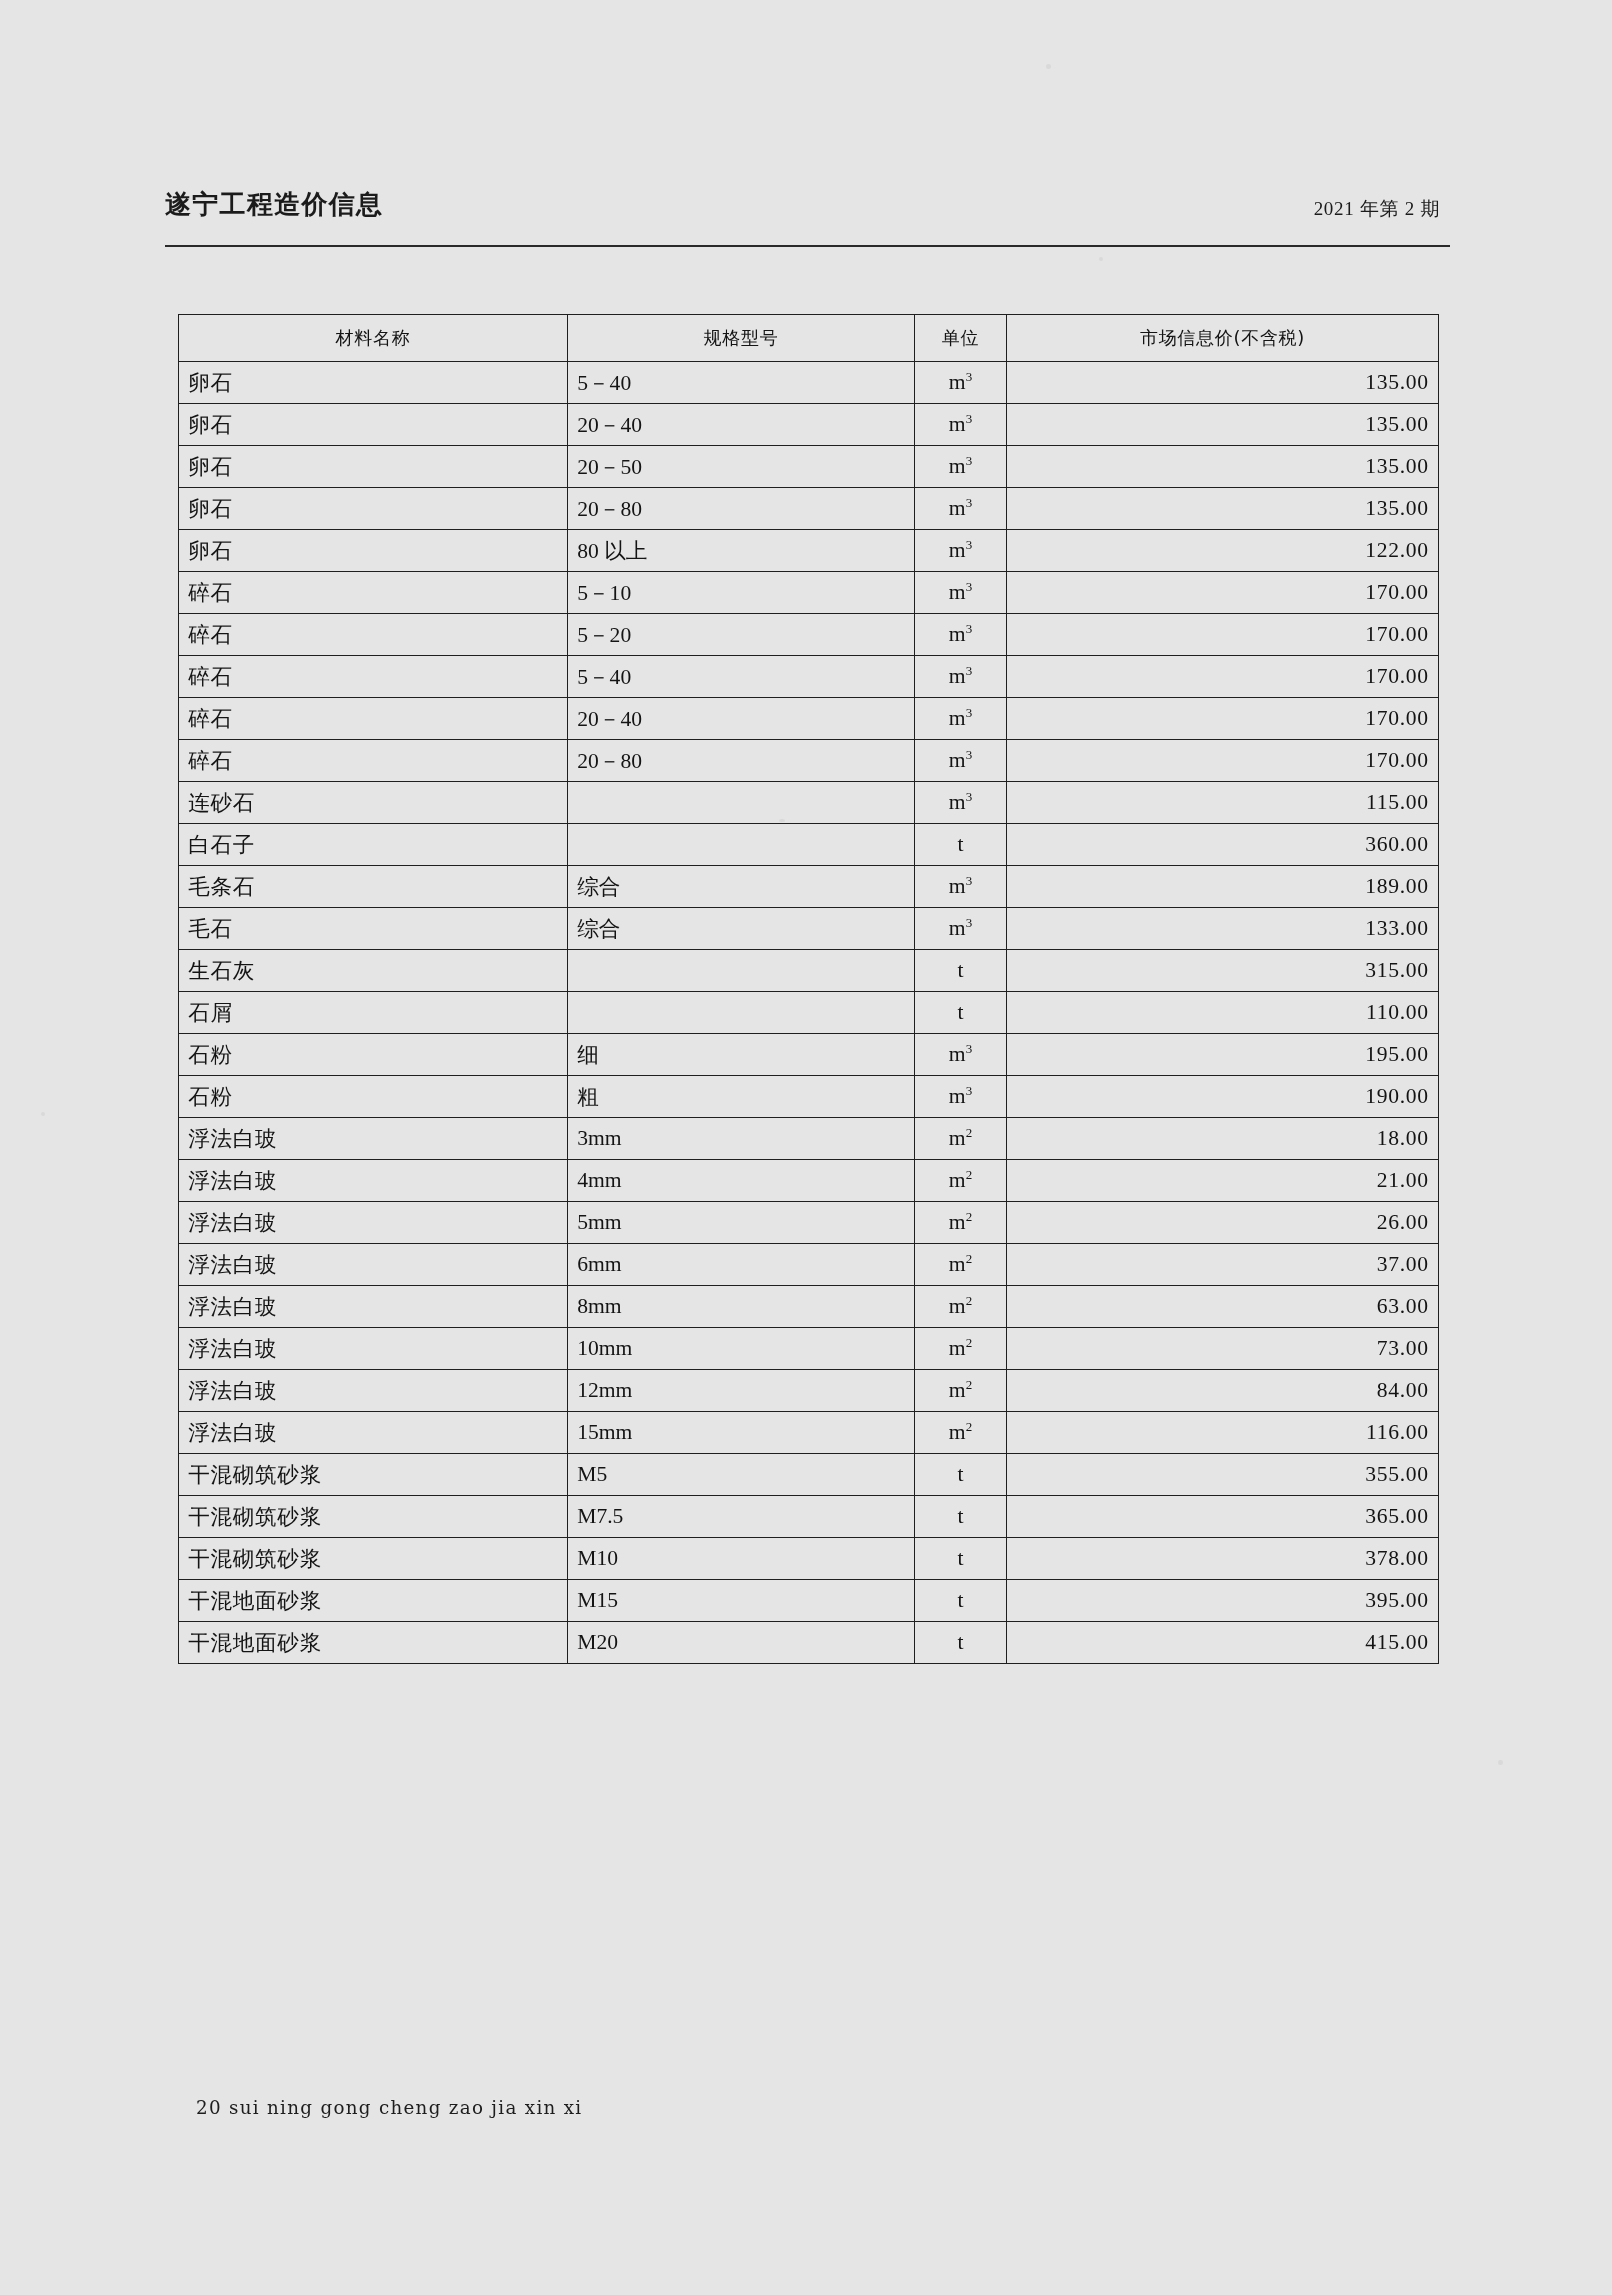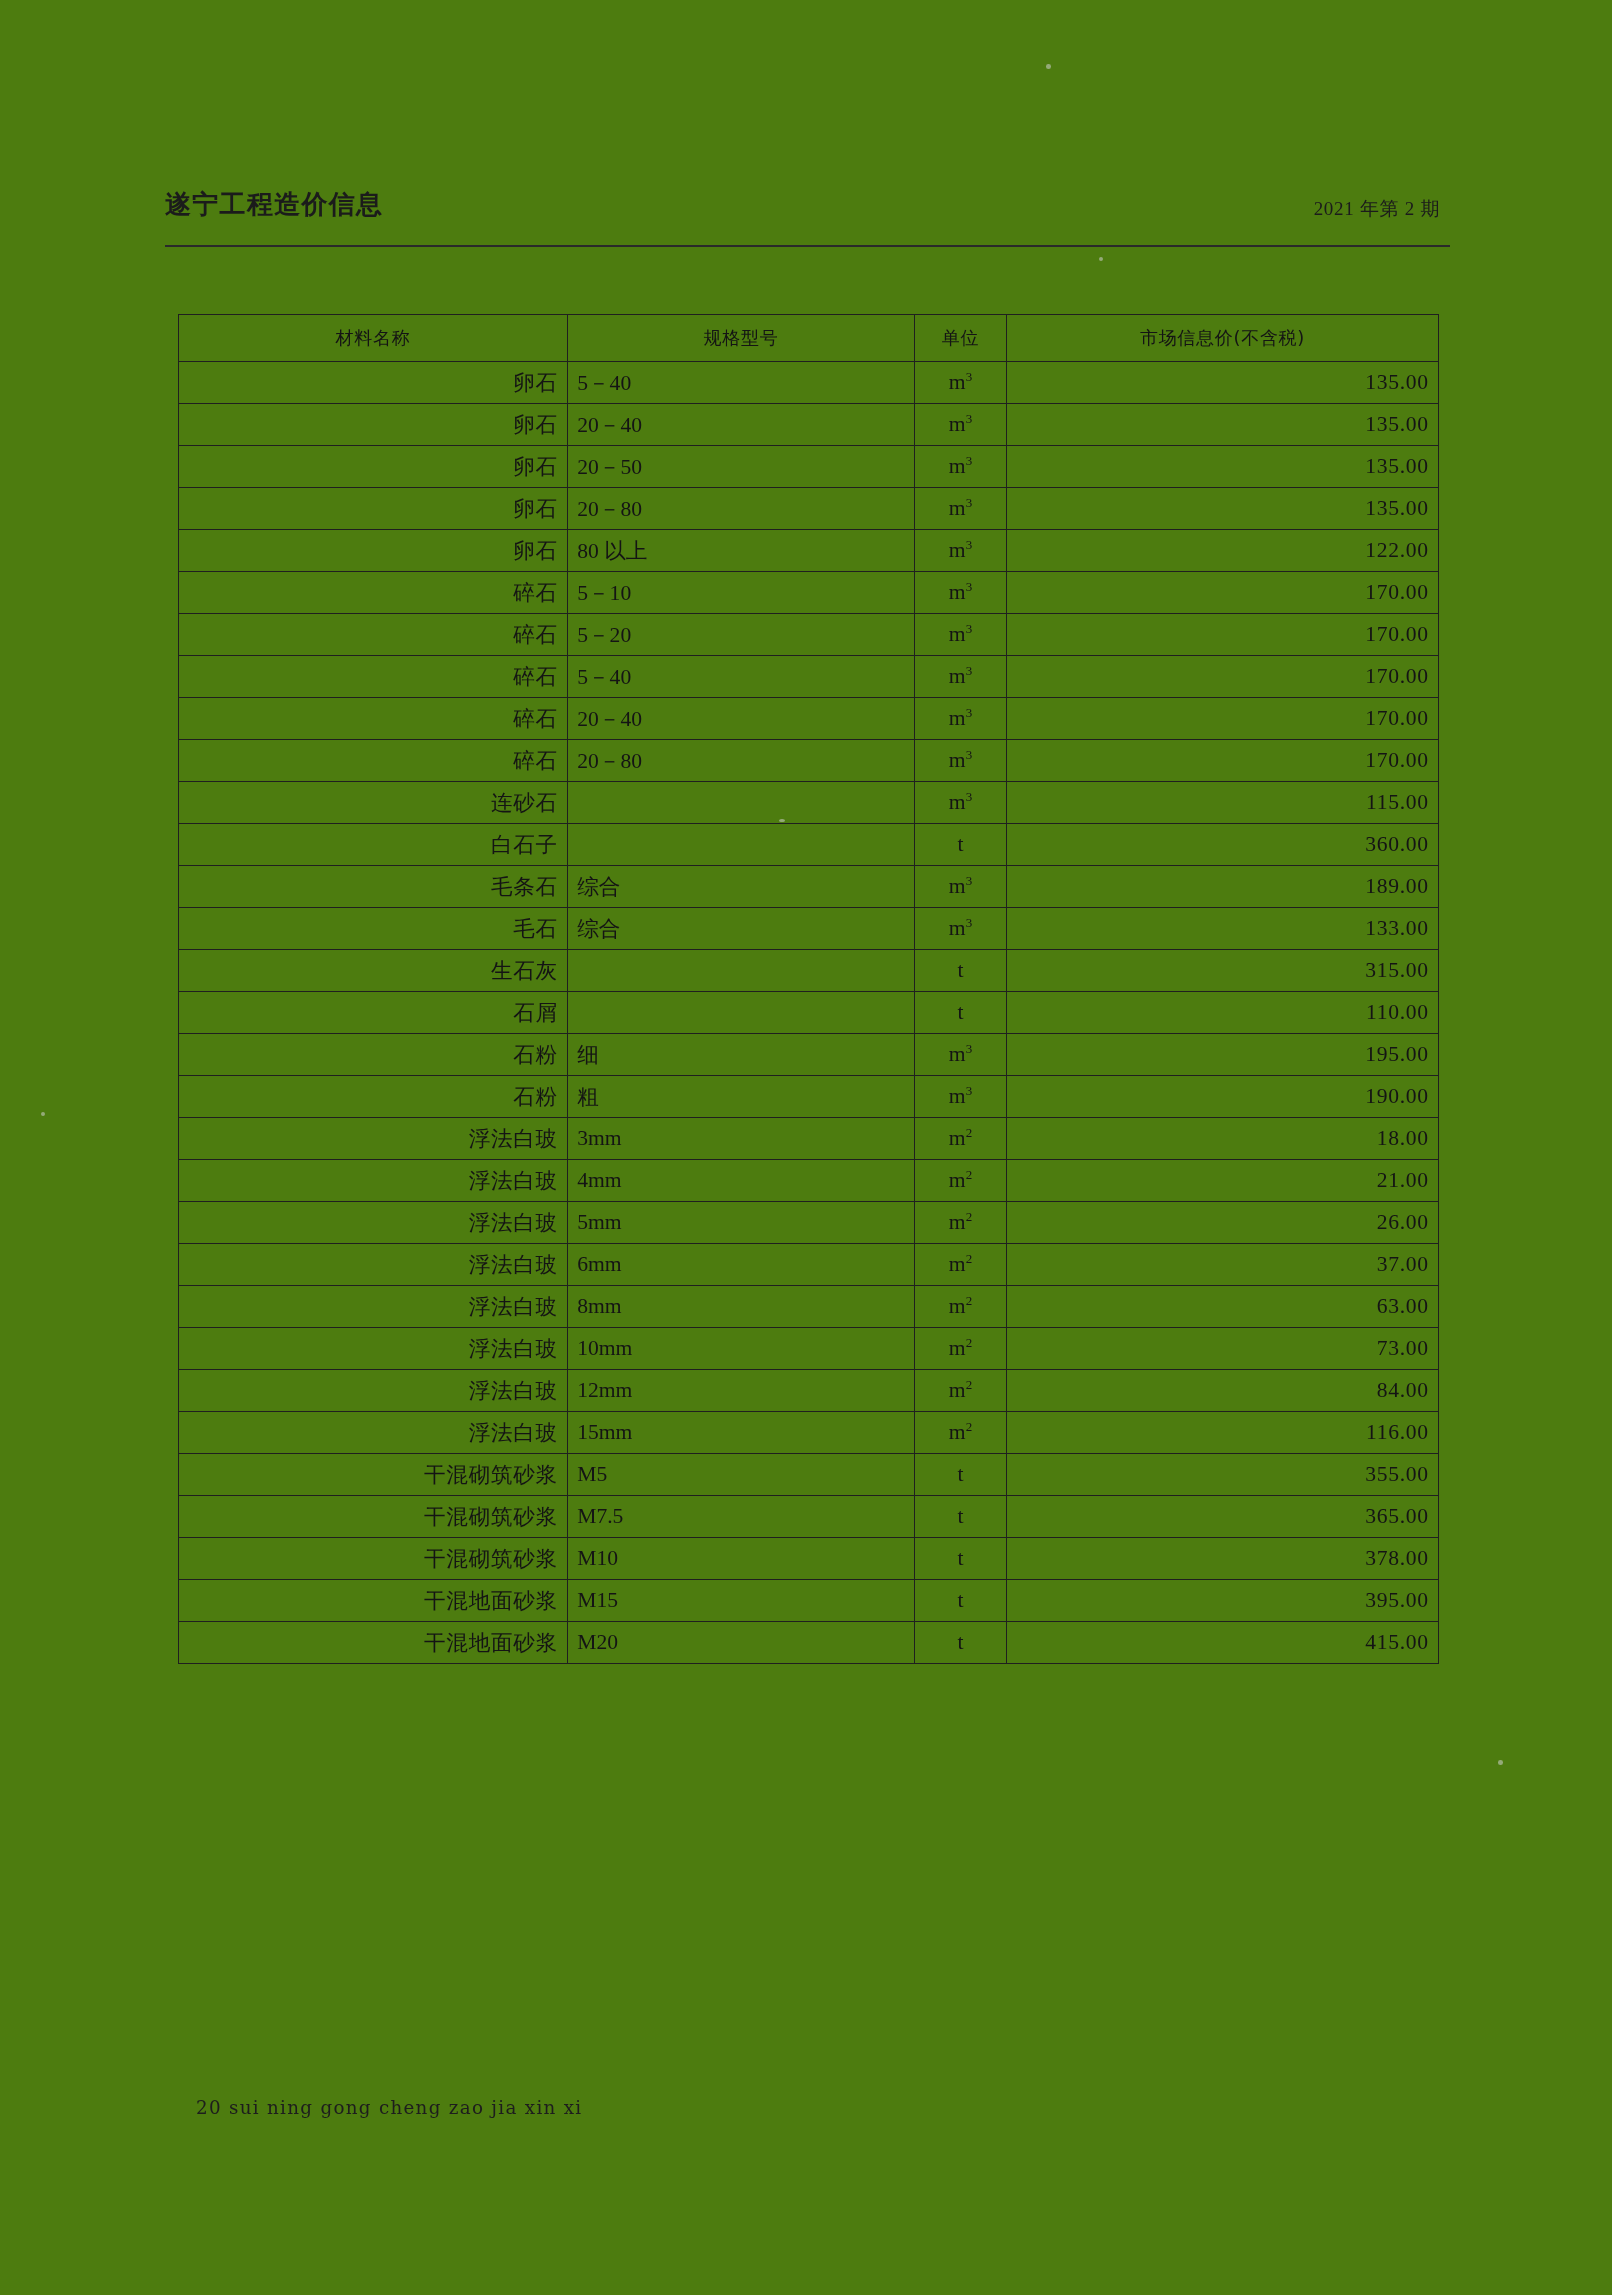--- a/index.html
+++ b/index.html
@@ -13,21 +13,21 @@
     font-family: "Liberation Serif", serif;
     color: #111;
     position: relative;
     overflow: hidden;
   }
   .page {
     position: absolute;
     left: 0; top: 0;
     width: 1612px;
     height: 2295px;
-    background: #4d7c0f;
+    background: #e5e5e5;
   }
   
   .speck {
     position: absolute;
     background: #cfcfcf;
     border-radius: 50%;
     opacity: .55;
   }
 
   .header {
@@ -87,21 +87,21 @@
     letter-spacing: 0.7px;
   }
   col.c-name  { width: 389px; }
   col.c-spec  { width: 347px; }
   col.c-unit  { width: 92px; }
   col.c-price { width: 432px; }
 
   td.name {
     font-family: "DejaVu Sans", sans-serif;
     font-size: 22px;
-    text-align: right;
+    text-align: left;
     padding-left: 19.6px;
     letter-spacing: 0.7px;
     margin-left: 32px;
   }
   td.spec {
     text-align: left;
     padding-left: 17px;
     font-size: 22px;
   }
   td.unit {

